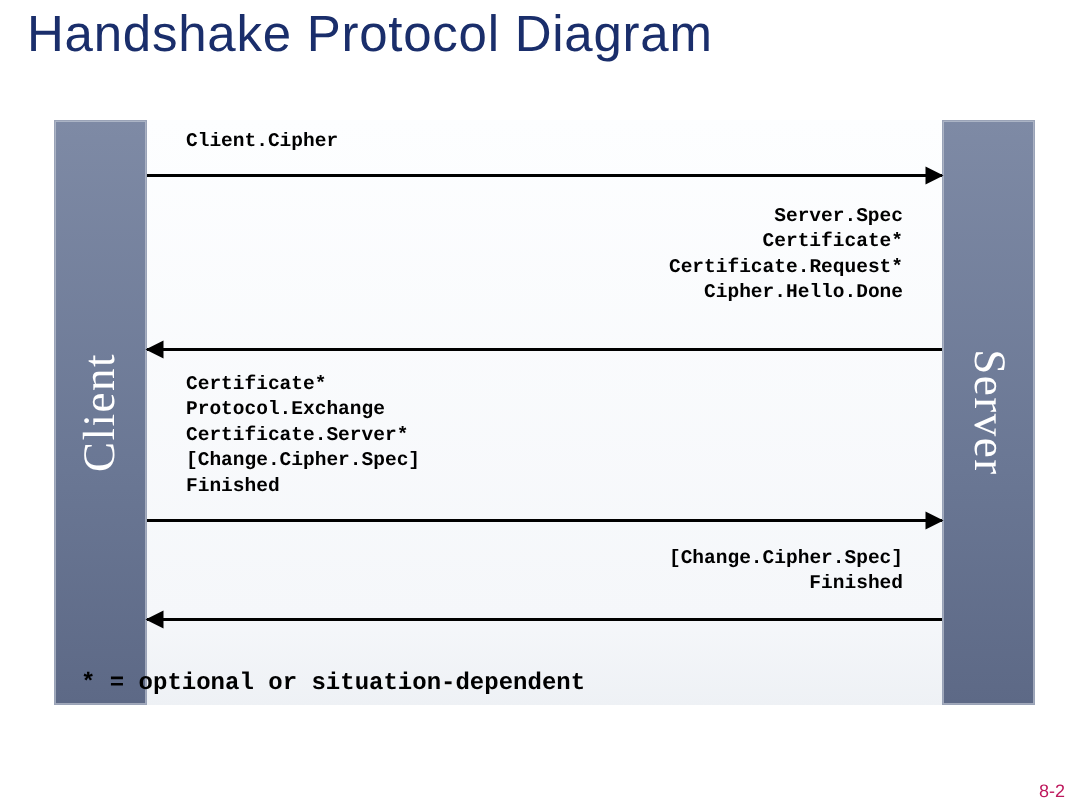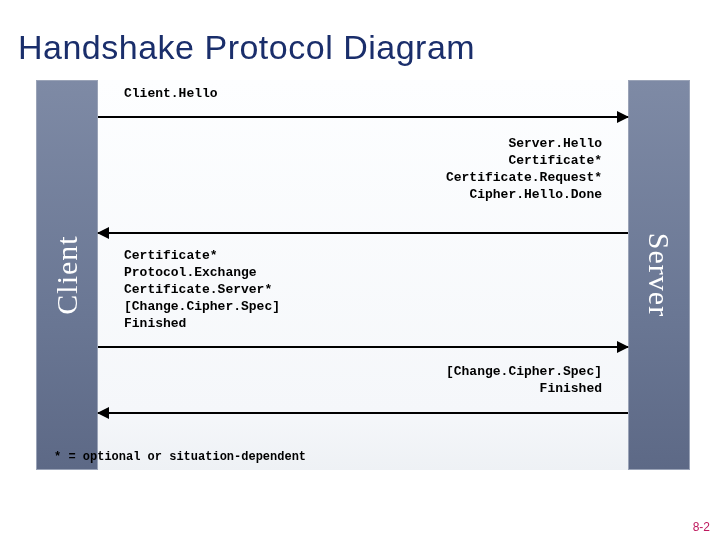--- a/index.html
+++ b/index.html
@@ -7,21 +7,21 @@
     width: 720px;
     height: 540px;
     background: #ffffff;
     font-family: Arial, Helvetica, sans-serif;
     position: relative;
     overflow: hidden;
   }
   .title {
     font-size: 34px;
     color: #1a2e6b;
-    padding: 28px 0 0 18px;
+    padding: 4px 0 0 18px;
     font-weight: normal;
     letter-spacing: 0.5px;
   }
   .stage {
     position: absolute;
     top: 80px;
     left: 36px;
     right: 30px;
     height: 390px;
     background: linear-gradient(to bottom, #fdfeff 0%, #f5f7fa 85%, #eef1f5 100%);
@@ -87,21 +87,21 @@
     line-height: 1.3;
     color: #000;
   }
   .msgblock .line { white-space: pre; }
   .msgblock.ralign { text-align: right; }
   .msgblock.lalign { text-align: left; }
 
   .footnote {
     position: absolute;
     font-family: "Consolas","Menlo","Courier New",monospace;
-    font-size: 12px;
+    font-size: 16px;
     font-weight: bold;
     color: #000;
     left: 18px;
     bottom: -2px;
   }
   .slidenum {
     position: absolute;
     right: 10px;
     bottom: 6px;
     font-size: 12px;
@@ -118,26 +118,26 @@
   <div class="rail left">
     <span class="vlabel">Client</span>
   </div>
   <div class="rail right">
     <span class="vlabel">Server</span>
   </div>
 
   <div class="lane">
 
     <div class="msgblock lalign" style="top:6px; left:26px;">
-        <div class="line">Client.Hello</div>
+        <div class="line">Client.Cipher</div>
       </div>
     <div class="arrow right" style="top:36px;"></div>
 
     <div class="msgblock ralign" style="top:56px; right:26px;">
-        <div class="line">Server.Hello</div>
+        <div class="line">Server.Spec</div>
         <div class="line">Certificate*</div>
         <div class="line">Certificate.Request*</div>
         <div class="line">Cipher.Hello.Done</div>
       </div>
     <div class="arrow left" style="top:152px;"></div>
 
     <div class="msgblock lalign" style="top:168px; left:26px;">
         <div class="line">Certificate*</div>
         <div class="line">Protocol.Exchange</div>
         <div class="line">Certificate.Server*</div>

